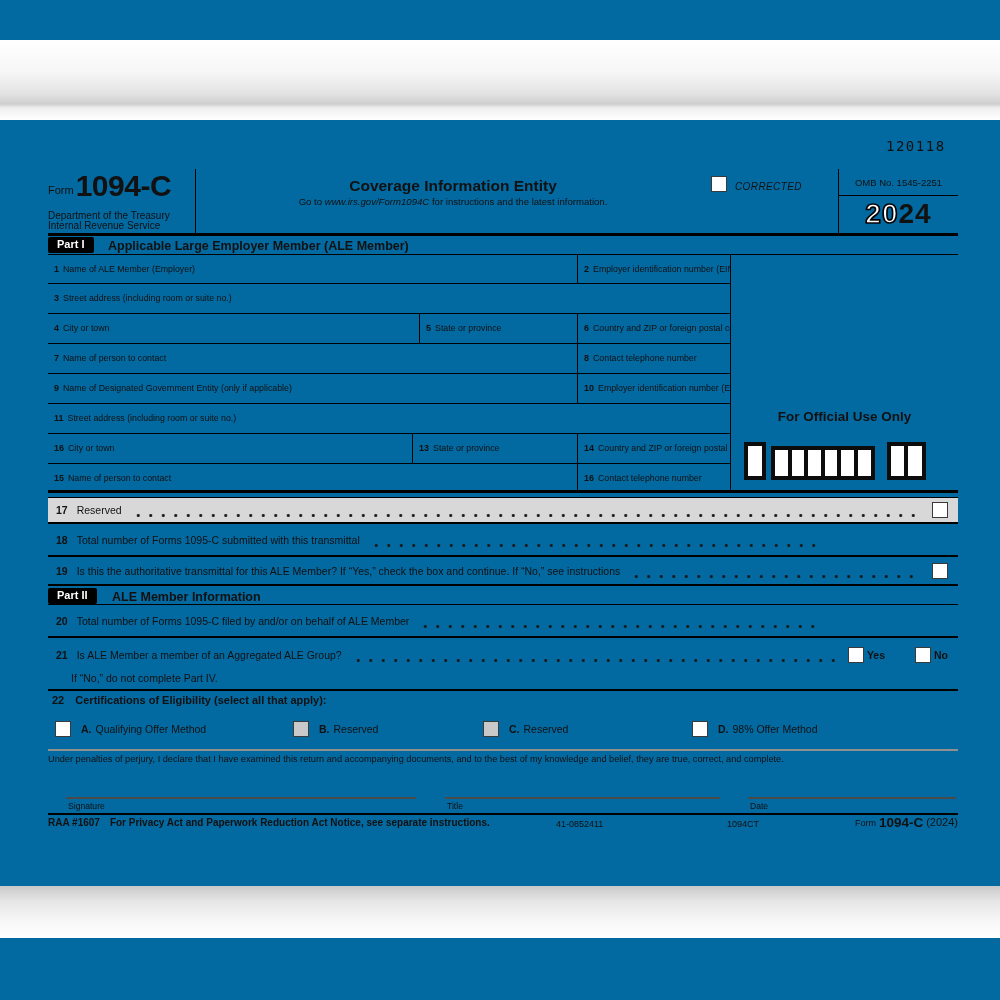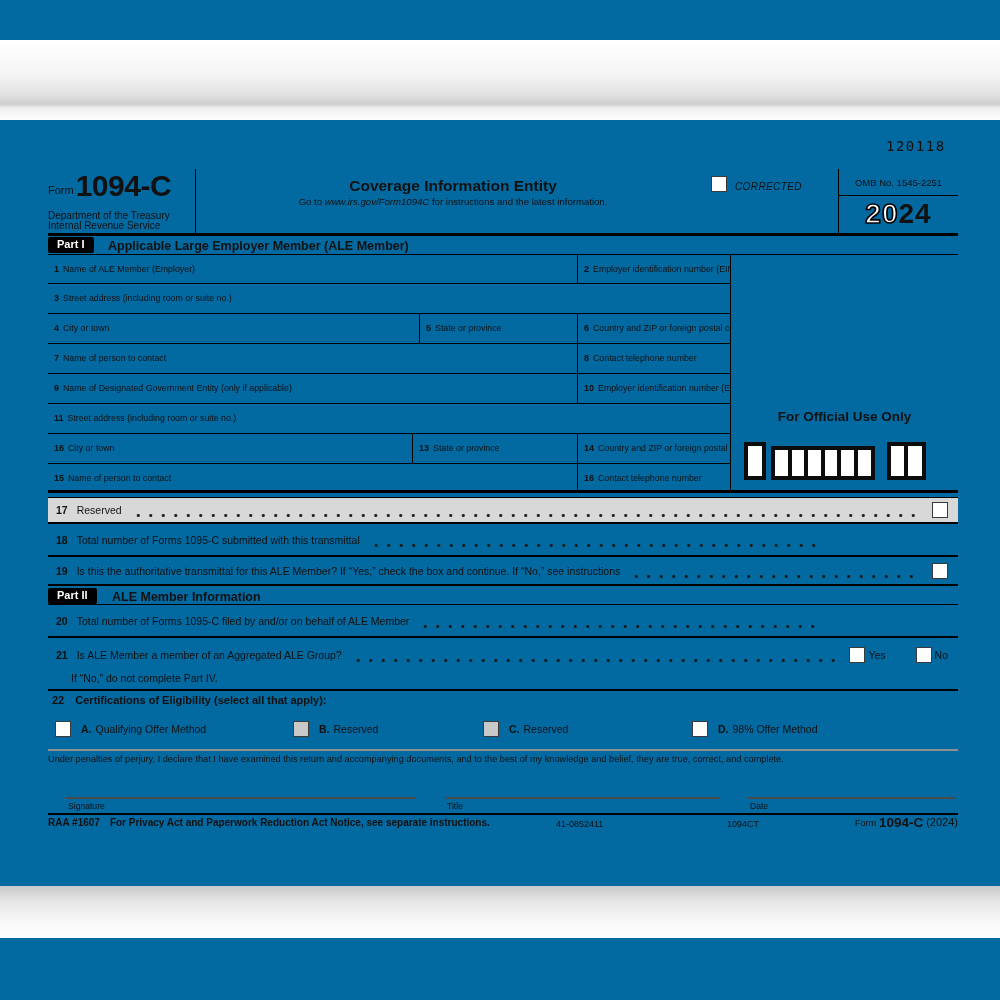--- a/index.html
+++ b/index.html
@@ -78,21 +78,21 @@
   .row19 { top:557px; height:28px; }
   .entry-spacer { width:118px; flex:0 0 auto; align-self:stretch; }
   .hl-p2 { left:48px; top:584px; width:910px; height:2.2px; }
   .p2badge { left:48px; top:588px; }
   .p2title { left:112px; top:590px; }
   .hl-p2b { left:48px; top:604px; width:910px; height:1.3px; }
   .row20 { top:606px; height:32px; border-bottom:2.2px solid #000; }
   .row21 { top:639px; height:32px; }
   .yn { display:flex; align-items:center; flex:0 0 auto; }
   .yn .cb { margin-right:3px; }
-  .yn-label { font-size:10.5px; font-weight:normal; }
+  .yn-label { font-size:10.5px; font-weight:bold; }
   .yn-gap { width:30px; flex:0 0 auto; }
   .note21 { left:71px; top:672px; font-size:10.5px; }
   .hl-22 { left:48px; top:689px; width:910px; height:2.2px; }
   .row22-head { left:52px; top:694px; font-size:11px; font-weight:bold; }
   .row22-head .lnum { font-size:11px; margin-right:8px; }
   .cert { top:721px; display:flex; align-items:center; }
   .cert .cb { margin-right:10px; }
   .cert-letter { font-weight:bold; font-size:10.5px; margin-right:4px; }
   .cert-label { font-size:10.5px; }
   .certA { left:55px; } .certB { left:293px; } .certC { left:483px; } .certD { left:692px; }

